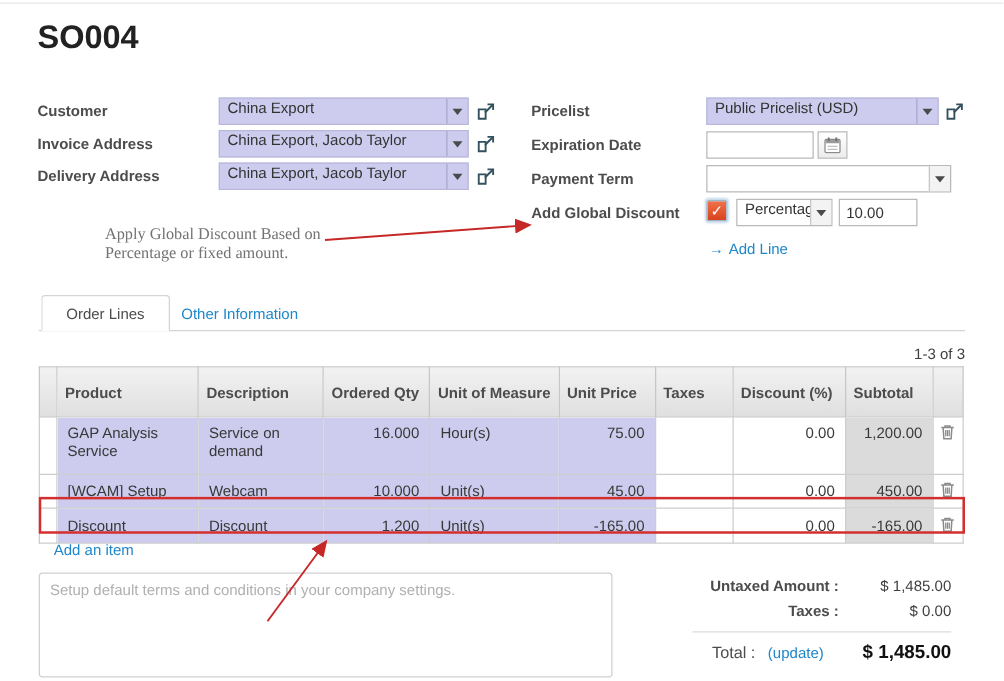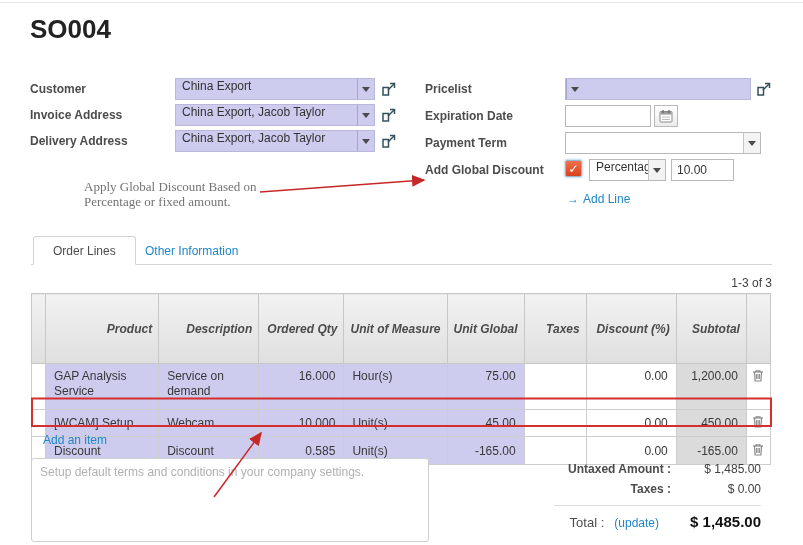--- a/index.html
+++ b/index.html
@@ -34,31 +34,31 @@
   .tabs-underline{position:absolute;left:31px;top:264px;width:741px;border-top:1px solid #d4d4d4;}
   .tab{position:absolute;top:236px;height:29px;box-sizing:border-box;display:flex;align-items:center;cursor:pointer;}
   .tab.active{left:33px;padding:0 19px;background:#fff;border:1px solid #d4d4d4;border-bottom:1px solid #fff;
               border-radius:3px 3px 0 0;color:#4c4c4c;z-index:3;}
   .tab.inactive{left:131px;padding:0 14px;color:#1e87c9;}
   .pager{position:absolute;right:31px;top:276px;color:#3f3f3f;}
 
   table.olist{position:absolute;left:31px;top:293px;width:740px;border-collapse:collapse;table-layout:fixed;
               font-size:12px;color:#383838;background:#fff;}
   .olist th{background:linear-gradient(#f2f2f2,#dfdfdf);border:1px solid #c7c7c7;font-weight:bold;color:#4c4c4c;
-            padding:15px 6px;height:39px;text-align:right;white-space:nowrap;overflow:hidden;font-style:italic;}
+            padding:0 6px;height:39px;text-align:left;white-space:nowrap;overflow:hidden;}
   .olist td{border:1px solid #cdcdcd;padding:0 8px;height:26px;vertical-align:middle;overflow:hidden;}
   .olist tr.r1 td{height:40px;vertical-align:top;padding-top:5px;line-height:15px;}
   .olist tr.r3 td{height:27px;}
   td.lav{background:#cdccee;}
   td.gray{background:#dbdbdb;}
   td.handle,td.trash{background:#fff;padding:0;text-align:center;}
   .ar{text-align:right;}
   .trash svg{cursor:pointer;}
 
-  .terms{position:absolute;left:31px;top:458px;width:398px;height:84px;box-sizing:border-box;
+  .terms{position:absolute;left:31px;top:458px;width:459px;height:84px;box-sizing:border-box;
          border:1px solid #cfcfcf;border-radius:3px;padding:6px 8px;font:inherit;color:#555;
          resize:none;outline:none;background:#fff;}
   .terms::placeholder{color:#b0b0b0;}
 
   .sumrow{position:absolute;left:505px;width:256px;display:flex;}
   .sumrow .sl{flex:1;text-align:right;font-weight:bold;color:#4c4c4c;}
   .sumrow .sv{width:90px;text-align:right;color:#404040;}
   .sumline{position:absolute;left:554px;top:505px;width:207px;border-top:1px solid #dcdcdc;}
   .sumtotal{position:absolute;left:505px;top:513px;width:256px;display:flex;justify-content:flex-end;align-items:baseline;}
   .sumtotal .tl{font-weight:normal;color:#4c4c4c;font-size:13px;}
@@ -116,20 +116,21 @@
   <span class="extlink" style="left:381px;top:133px">
     <svg width="15" height="15" viewBox="0 0 15 15">
         <path d="M2 5.5h5.5V13H2z" fill="none" stroke="#33515c" stroke-width="1.5"></path>
         <path d="M7 8 L13 2" stroke="#33515c" stroke-width="1.5"></path>
         <path d="M9 1.5h4.5V6" fill="none" stroke="#33515c" stroke-width="1.5"></path>
       </svg>
   </span>
 
   <div class="flabel" style="left:425px;top:82px">Pricelist</div>
   <div class="sel lav" style="left:565px;top:78px;width:186px">
+    <span class="txt">Public Pricelist (USD)</span>
     <span class="caret">
         <i></i>
       </span>
   </div>
   <span class="extlink" style="left:756px;top:81px">
     <svg width="15" height="15" viewBox="0 0 15 15">
         <path d="M2 5.5h5.5V13H2z" fill="none" stroke="#33515c" stroke-width="1.5"></path>
         <path d="M7 8 L13 2" stroke="#33515c" stroke-width="1.5"></path>
         <path d="M9 1.5h4.5V6" fill="none" stroke="#33515c" stroke-width="1.5"></path>
       </svg>
@@ -201,21 +202,21 @@
       <col style="width:70px">
         <col style="width:24px">
     </colgroup>
     <tbody>
         <tr>
       <th></th>
       <th>Product</th>
       <th>Description</th>
       <th class="ar">Ordered Qty</th>
       <th>Unit of Measure</th>
-      <th class="ar">Unit Global</th>
+      <th class="ar">Unit Price</th>
       <th>Taxes</th>
       <th class="ar">Discount (%)</th>
       <th>Subtotal</th>
       <th></th>
     </tr>
     <tr class="r1">
       <td class="handle"></td>
       <td class="lav">GAP Analysis Service</td>
       <td class="lav">Service on demand</td>
       <td class="lav ar">16.000</td>
@@ -249,21 +250,21 @@
               <path d="M4 3V1.8h4V3" fill="none" stroke="#8a8a8a" stroke-width="1.2"></path>
               <path d="M2.5 3l.6 9h5.8l.6-9" fill="none" stroke="#8a8a8a" stroke-width="1.2"></path>
               <path d="M4.6 5v5M6 5v5M7.4 5v5" stroke="#8a8a8a"></path>
             </svg>
       </td>
     </tr>
     <tr class="r3">
       <td class="handle"></td>
       <td class="lav">Discount</td>
       <td class="lav">Discount</td>
-      <td class="lav ar">0.585</td>
+      <td class="lav ar">1.200</td>
       <td class="lav">Unit(s)</td>
       <td class="lav ar">-165.00</td>
       <td></td>
       <td class="ar">0.00</td>
       <td class="gray ar">-165.00</td>
       <td class="trash">
         <svg width="12" height="13" viewBox="0 0 12 13">
               <path d="M1 3h10" stroke="#8a8a8a" stroke-width="1.2"></path>
               <path d="M4 3V1.8h4V3" fill="none" stroke="#8a8a8a" stroke-width="1.2"></path>
               <path d="M2.5 3l.6 9h5.8l.6-9" fill="none" stroke="#8a8a8a" stroke-width="1.2"></path>

